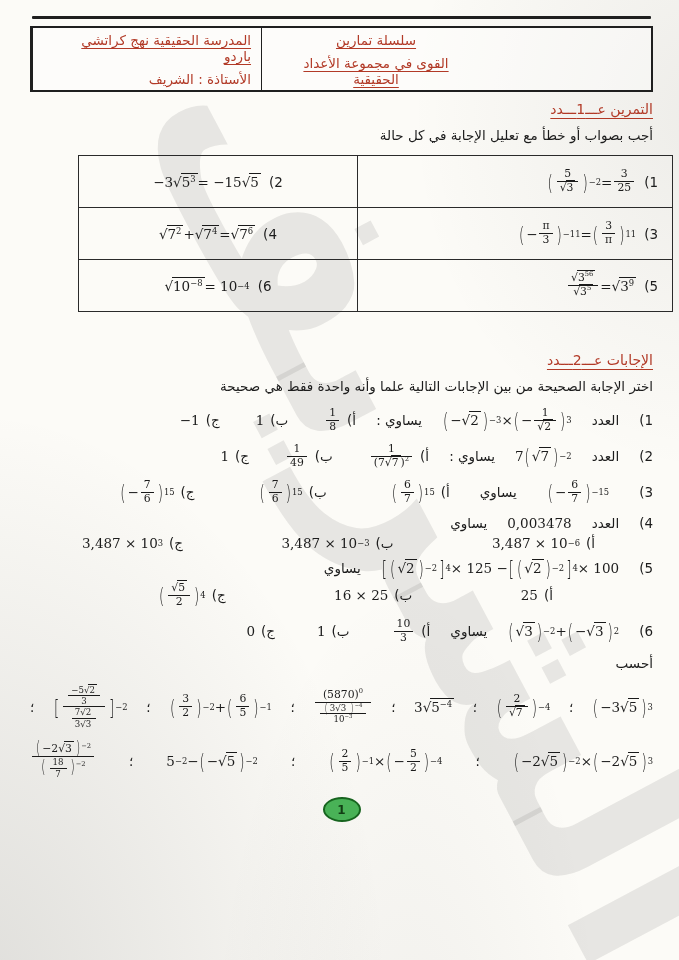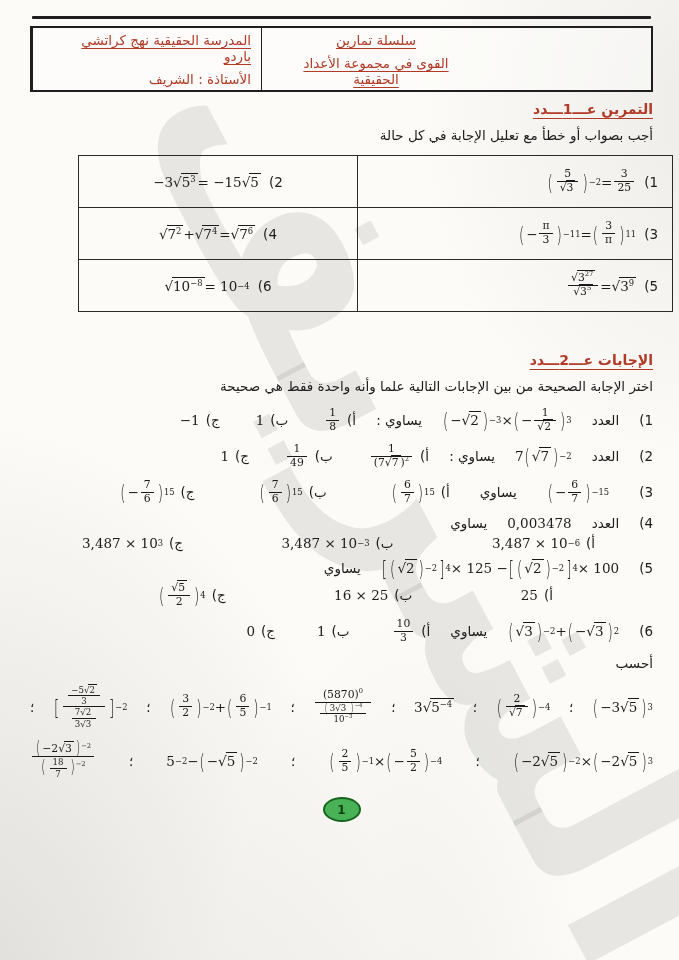--- a/index.html
+++ b/index.html
@@ -28,21 +28,21 @@
   .hdr{flex-direction:row;}
   .cell-grade{width:26%;}
   .cell-mid{width:37%;border-left:1.6px solid #1f1f1f;}
   .cell-school{width:37%;border-left:1.6px solid #1f1f1f;}
   .hrow{padding:4px 20px 3px;text-align:center;direction:rtl;}
   .red{color:#b23a27;}
   .uline{text-decoration:underline;text-underline-offset:3px;}
   .grade-row{border-bottom:1.6px solid #1f1f1f;}
   .school-row{text-align:right;padding-right:10px;}
 
-  .sec-title{direction:rtl;text-align:right;color:#b23a27;font-weight:bold;
+  .sec-title{direction:rtl;text-align:right;color:#b23a27;font-weight:normal;
     text-decoration:underline;text-underline-offset:4px;font-size:14px;}
   .instr{direction:rtl;text-align:right;margin-top:10px;font-size:13.5px;}
 
   
   .m{direction:ltr;unicode-bidi:isolate;font-family:"DejaVu Serif",serif;
      white-space:nowrap;display:inline-flex;align-items:center;}
   .m sup{font-size:0.62em;vertical-align:super;line-height:0;letter-spacing:0;}
   .frac{display:inline-flex;flex-direction:column;vertical-align:middle;
         text-align:center;font-size:0.8em;line-height:1.2;margin:0 2px;align-self:center;}
   .frac>.fn{border-bottom:1.2px solid #1a1a1a;padding:0 3px;}
@@ -171,21 +171,21 @@
       <tr>
         <td>
               <div class="cellL">
           <span class="m"><span class="sqrt"><span class="rsign">√</span><span class="rad">10<sup>−8</sup></span></span> = 10<sup>−4</sup></span>
           <span class="mk">(6</span>
         </div>
             </td>
         <td>
               <div class="cellR">
           <span class="m"><span class="frac">
-                    <span class="fn"><span class="sqrt"><span class="rsign">√</span><span class="rad">3<sup>27</sup></span></span></span>
+                    <span class="fn"><span class="sqrt"><span class="rsign">√</span><span class="rad">3<sup>56</sup></span></span></span>
                     <span class="fd"><span class="sqrt"><span class="rsign">√</span><span class="rad">3<sup>5</sup></span></span></span>
                   </span> = <span class="sqrt"><span class="rsign">√</span><span class="rad">3<sup>9</sup></span></span></span>
           <span class="mk">(5</span>
         </div>
             </td>
       </tr>
     </tbody>
       </table>
 
     <div class="sec-title" style="margin-top:40px;">الإجابات عـــ2ـــدد</div>

